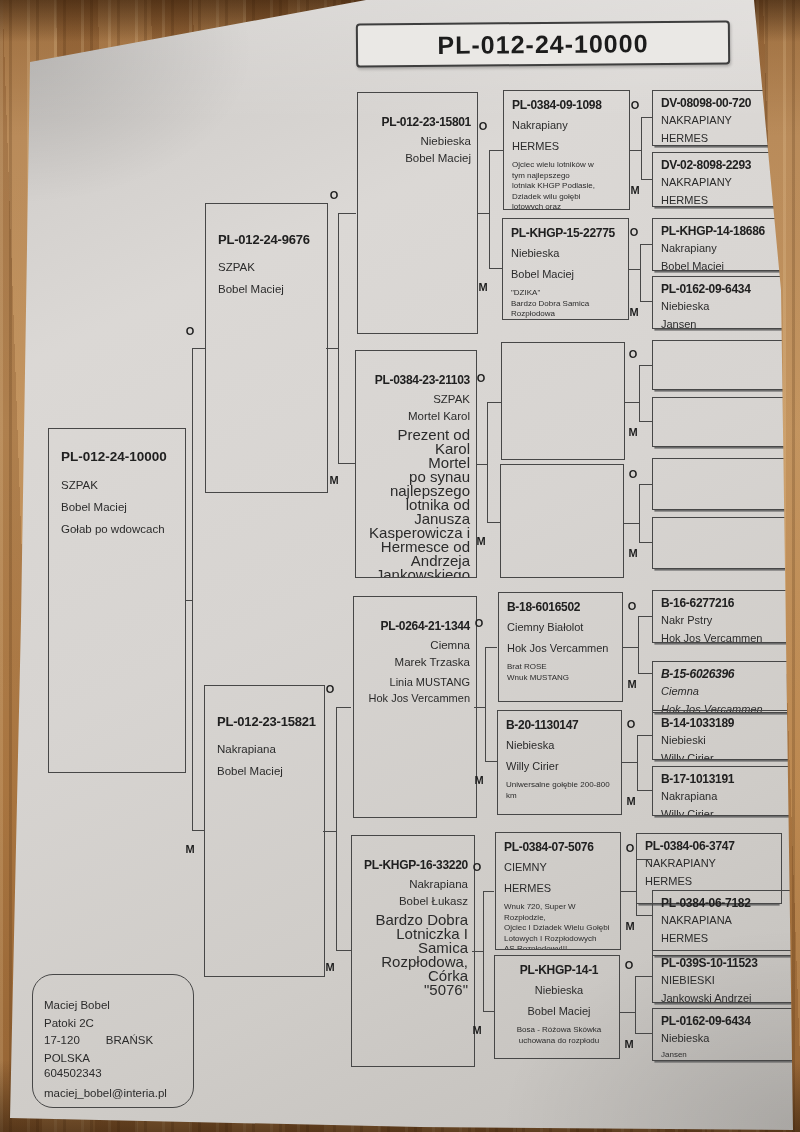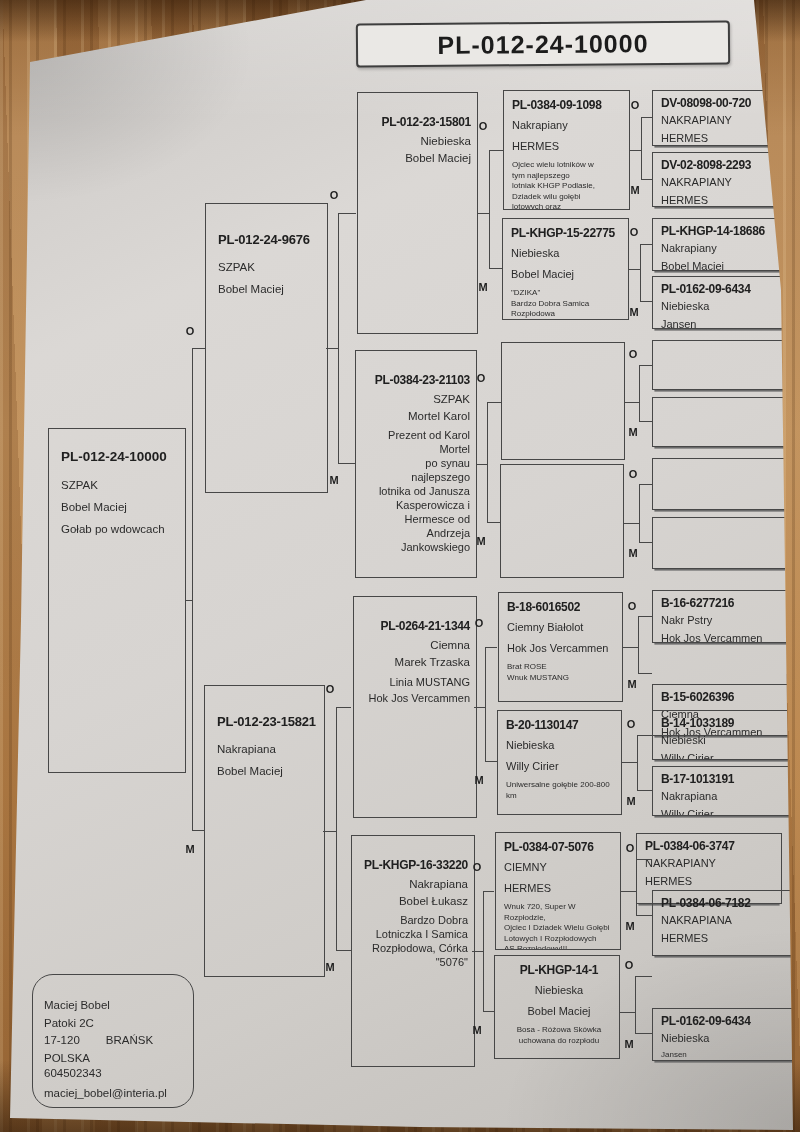--- a/index.html
+++ b/index.html
@@ -49,21 +49,21 @@
   .sub .ring { font-size:13.5px; margin-bottom:10px; }
   .sub .ln   { font-size:11.5px; line-height:22px; }
 
   .g2 { padding:28px 8px 0 12px; }
   .g2 .ring { font-size:13px; margin-bottom:9px; letter-spacing:-0.2px; }
   .g2 .ln   { font-size:11.5px; line-height:22px; }
 
   .g3 { padding:22px 6px 0 10px;text-align:right; }
   .g3 .ring { font-size:12px; margin-bottom:4px; letter-spacing:-0.3px; }
   .g3 .ln   { font-size:11.5px; line-height:16.5px; }
-  .g3 .nt   { font-size:11px; line-height:14px; margin-top:4px; }
+  .g3 .nt   { font-size:15px; line-height:14px; margin-top:4px; }
 
   .g4 { padding:5px 4px 0 8px; }
   .g4 .ring { font-size:12px; line-height:19px; letter-spacing:-0.3px; }
   .g4 .ln   { font-size:11px; line-height:21px; }
   .g4 .nt   { font-size:8px; line-height:10.5px; margin-top:3px; }
 
   .g5 { padding:4px 4px 0 8px; box-shadow:0 4px 0 -2.4px #6b6b6b; }
   .g5 .ring { font-size:12px; line-height:17px; letter-spacing:-0.3px; }
   .g5 .ln   { font-size:11px; line-height:17.5px; }
   .g5 .sm   { font-size:8px; line-height:14px; }
@@ -217,21 +217,21 @@
   </div>
   <div class="pbox g5" style="left:652px;top:340px;width:146px;height:50px;"></div>
   <div class="pbox g5" style="left:652px;top:397px;width:146px;height:50px;"></div>
   <div class="pbox g5" style="left:652px;top:458px;width:146px;height:52px;"></div>
   <div class="pbox g5" style="left:652px;top:517px;width:146px;height:52px;"></div>
   <div class="pbox g5" style="left:652px;top:590px;width:146px;height:53px;">
     <div class="ring">B-16-6277216</div>
     <div class="ln">Nakr Pstry</div>
     <div class="ln">Hok Jos Vercammen</div>
   </div>
-  <div class="pbox g5" style="left:652px;top:684px;width:146px;height:52px;">
+  <div class="pbox g5" style="left:652px;top:661px;width:146px;height:52px;font-style:italic;">
     <div class="ring">B-15-6026396</div>
     <div class="ln">Ciemna</div>
     <div class="ln">Hok Jos Vercammen</div>
   </div>
   <div class="pbox g5" style="left:652px;top:710px;width:146px;height:50px;">
     <div class="ring">B-14-1033189</div>
     <div class="ln">Niebieski</div>
     <div class="ln">Willy Cirier</div>
   </div>
   <div class="pbox g5" style="left:652px;top:766px;width:146px;height:50px;">
@@ -241,20 +241,25 @@
   </div>
   <div class="pbox g5" style="left:636px;top:833px;width:146px;height:71px;">
     <div class="ring">PL-0384-06-3747</div>
     <div class="ln">NAKRAPIANY</div>
     <div class="ln">HERMES</div>
   </div>
   <div class="pbox g5" style="left:652px;top:890px;width:146px;height:66px;">
     <div class="ring">PL-0384-06-7182</div>
     <div class="ln">NAKRAPIANA</div>
     <div class="ln">HERMES</div>
+  </div>
+  <div class="pbox g5" style="left:652px;top:950px;width:146px;height:53px;">
+    <div class="ring">PL-039S-10-11523</div>
+    <div class="ln">NIEBIESKI</div>
+    <div class="ln">Jankowski Andrzej</div>
   </div>
   <div class="pbox g5" style="left:652px;top:1008px;width:146px;height:53px;">
     <div class="ring">PL-0162-09-6434</div>
     <div class="ln">Niebieska</div>
     <div class="ln sm">Jansen</div>
   </div>
 
   <div class="stub" style="left:186px;top:600px;width:6px;"></div>
   <div class="br" style="left:192px;top:348px;width:13px;height:483px;"></div>
   <div class="sex" style="left:182px;top:325px;">O</div>

